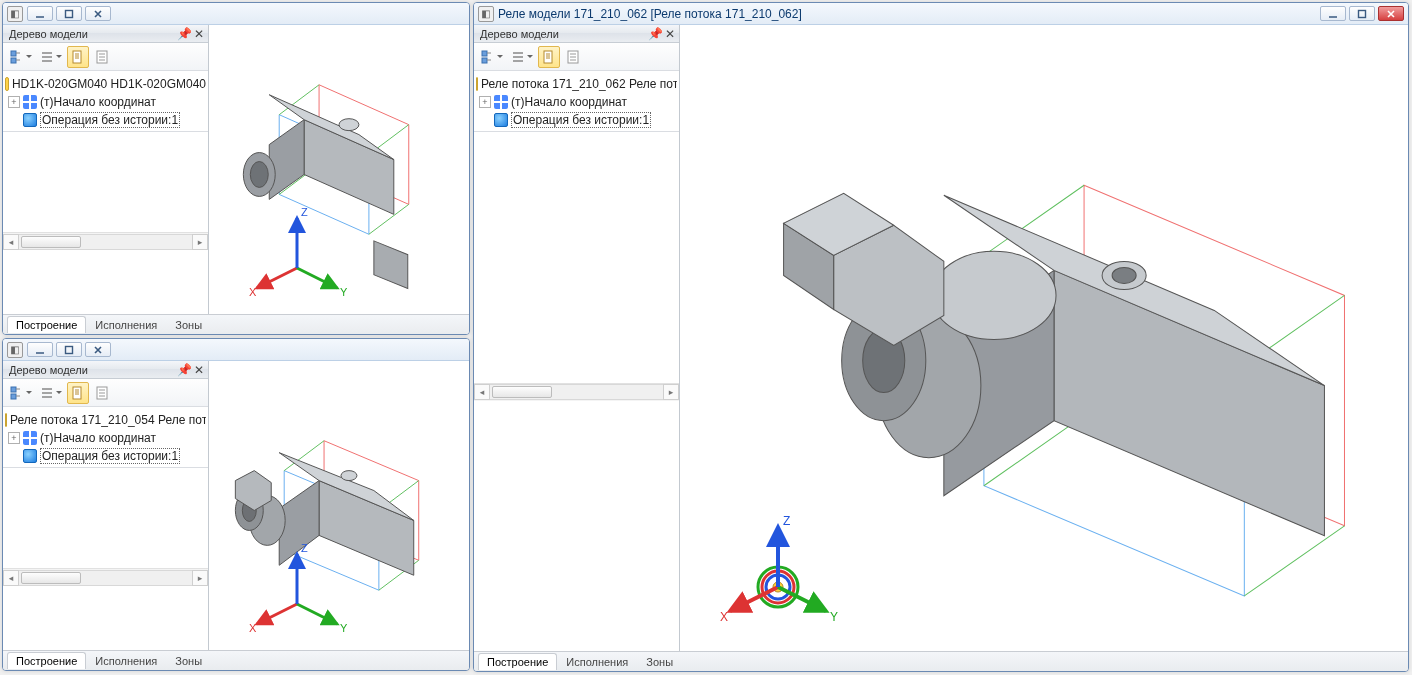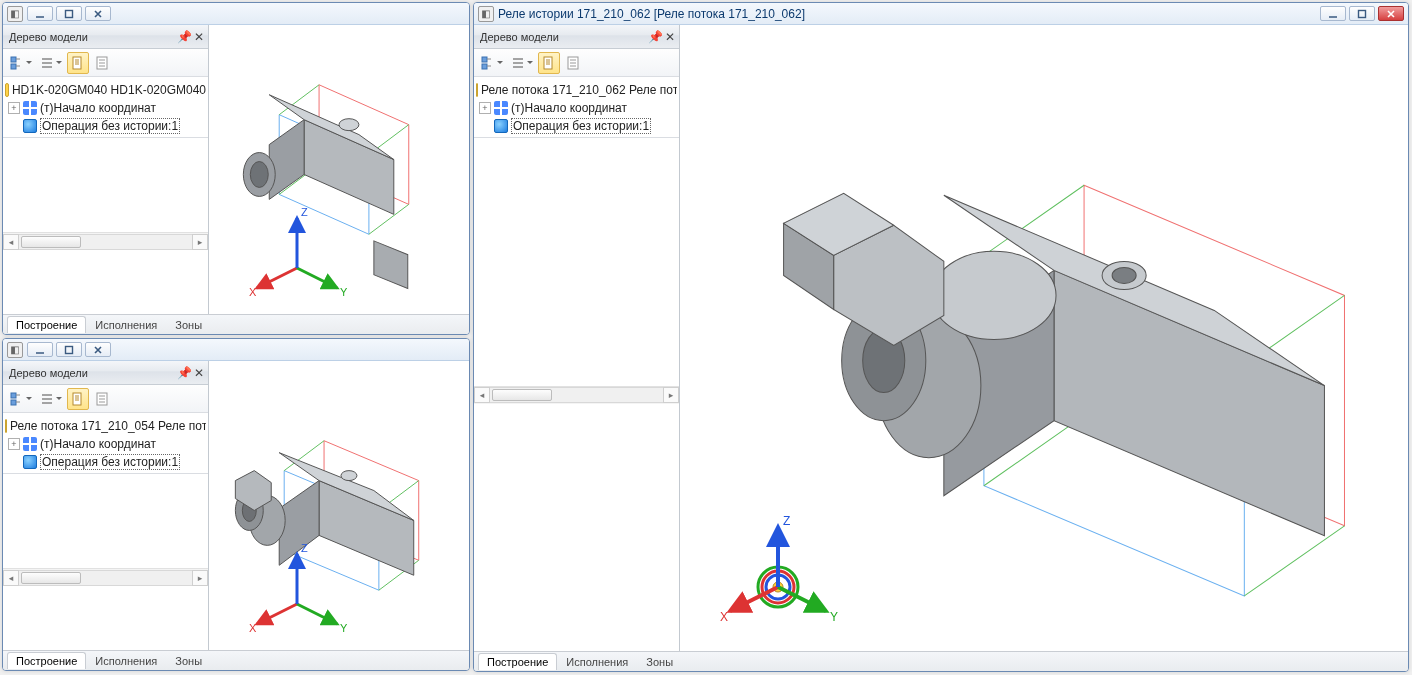--- a/index.html
+++ b/index.html
@@ -56,21 +56,21 @@
   .content-row { flex:1; display:flex; overflow:hidden; }
   .side-panel {
     width: 206px;
     border-right:1px solid #c3c9d0;
     display:flex;flex-direction:column;
     background:#fff;
   }
   .panel-header {
     background:linear-gradient(#f4f6f9,#e6eaef 45%,#dde2e9 46%,#eaedf1);
     border-bottom:1px solid #c7cdd4;
-    height:24px;
+    height:18px;
     display:flex;align-items:center;
     padding:0 2px 0 6px;
   }
   .panel-header .ph-title { flex:1; color:#333; font-size:11px; }
   .panel-header .ph-btn { width:14px;height:14px;display:flex;align-items:center;justify-content:center;color:#444;cursor:pointer; }
   .toolbar {
     height:28px;border-bottom:1px solid #dadde2;
     display:flex;align-items:center;padding:0 4px;gap:2px;
     background:linear-gradient(#fefefe,#f2f4f7);
   }
@@ -398,21 +398,21 @@
   <div class="bottom-tabs">
     <div class="tab active">Построение</div>
     <div class="tab">Исполнения</div>
     <div class="tab">Зоны</div>
   </div>
 </div>
 
 <div class="mdi-window" style="left:473px;top:2px;width:936px;height:670px;">
   <div class="titlebar">
     <div class="app-icon">◧</div>
-    <div class="title-text">Реле истории 171_210_062 [Реле потока 171_210_062]</div>
+    <div class="title-text">Реле модели 171_210_062 [Реле потока 171_210_062]</div>
     <div class="win-ctrls">
       <div class="win-btn">
           <svg viewBox="0 0 10 10">
             <path d="M1 8h8" stroke="#3a5a80" stroke-width="1.6"></path>
           </svg>
         </div>
       <div class="win-btn">
           <svg viewBox="0 0 10 10">
             <rect x="1.5" y="1.5" width="7" height="7" fill="none" stroke="#3a5a80" stroke-width="1.4"></rect>
           </svg>

